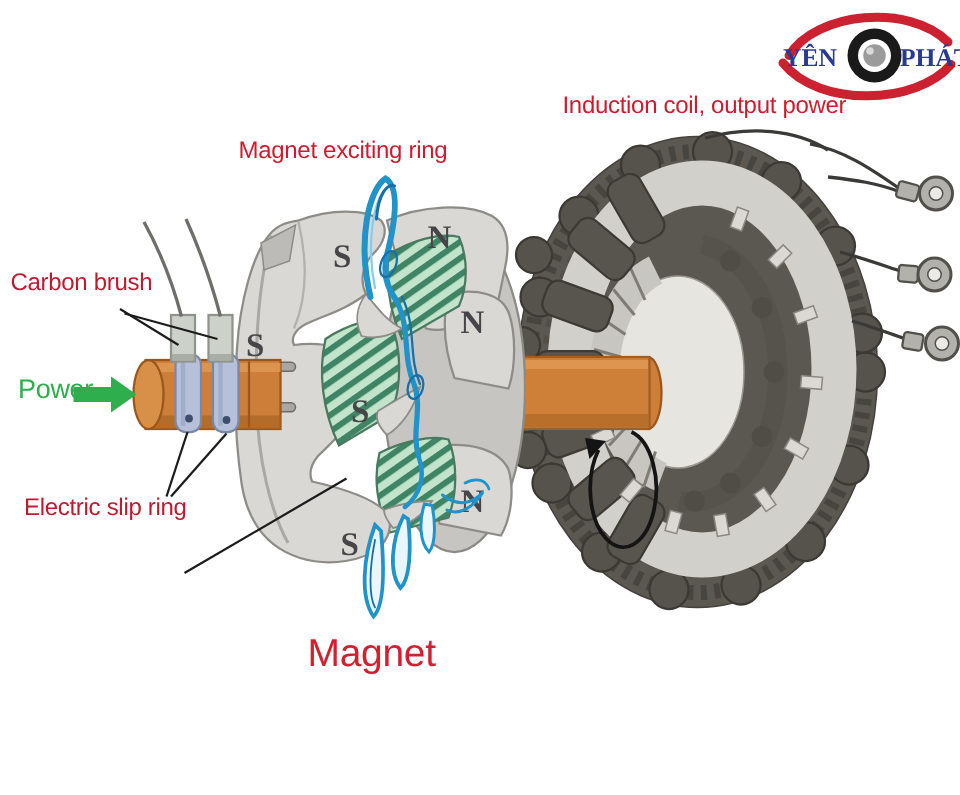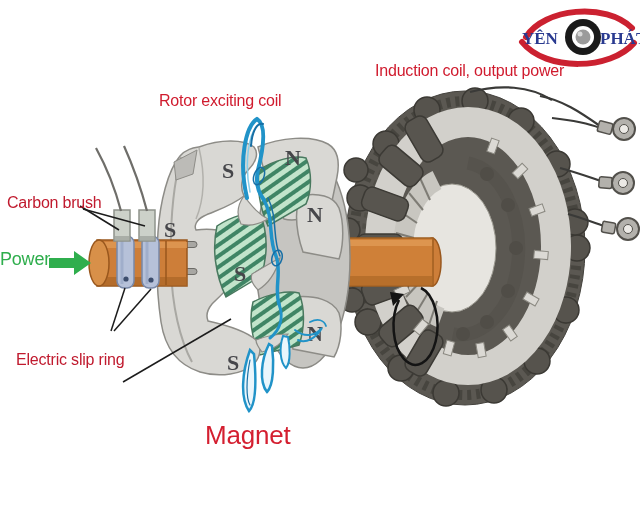--- a/index.html
+++ b/index.html
@@ -1,22 +1,22 @@
 <!DOCTYPE html>
 <html><head>
 <meta charset="utf-8">
 <style>
   html,body{margin:0;padding:0;background:#fff;}
   #stage{position:relative;width:640px;height:530px;background:#ffffff;overflow:hidden;
          font-family:"Liberation Sans",sans-serif;}
   #diagram-svg{position:absolute;left:0;top:0;}
   .lbl{position:absolute;font-weight:normal;white-space:nowrap;line-height:1;letter-spacing:-0.2px;}
-  .lbl-carbon{left:7px;top:195px;font-size:16px;color:#c01a2e;}
-  .lbl-power{left:0;top:250px;font-size:18px;color:#2fae4d;}
-  .lbl-slip{left:16px;top:331px;font-size:16px;color:#c01a2e;margin-top:21px;}
+  .lbl-carbon{left:7px;top:181px;font-size:16px;color:#c01a2e;}
+  .lbl-power{left:12px;top:250px;font-size:18px;color:#2fae4d;}
+  .lbl-slip{left:16px;top:331px;font-size:16px;color:#c01a2e;}
   .lbl-magnet{left:159px;top:93px;font-size:16px;color:#d01b2e;}
   .lbl-induction{left:375px;top:63px;font-size:16px;color:#d01b2e;}
   .lbl-rotor{left:205px;top:422px;font-size:26px;color:#d41f30;}
   .lbl-stator{left:433px;top:429px;font-size:26px;color:#d41f30;}
   .pole{font-family:"Liberation Serif",serif;font-size:22px;font-weight:600;fill:#46464a;}
   .logo-text{font-family:"Liberation Serif",serif;font-size:17px;font-weight:bold;fill:#293a90;}
 </style>
 </head>
 <body>
 
@@ -245,16 +245,16 @@
     <circle cx="67" cy="37" r="7.5" fill="#9b9b9b"></circle>
     <circle cx="64" cy="34" r="2.5" fill="#d9d9d9"></circle>
     <text class="logo-text" x="6" y="44">YÊN</text>
     <text class="logo-text" x="84" y="44">PHÁT</text>
   </g>
 </svg>
 
   <div class="lbl lbl-carbon">Carbon brush</div>
   <div class="lbl lbl-power">Power</div>
   <div class="lbl lbl-slip">Electric slip ring</div>
-  <div class="lbl lbl-magnet">Rotor exciting coil</div>
+  <div class="lbl lbl-magnet">Magnet exciting ring</div>
   <div class="lbl lbl-induction">Induction coil, output power</div>
   <div class="lbl lbl-rotor">Magnet</div>
 </div>
 
 </body></html>

